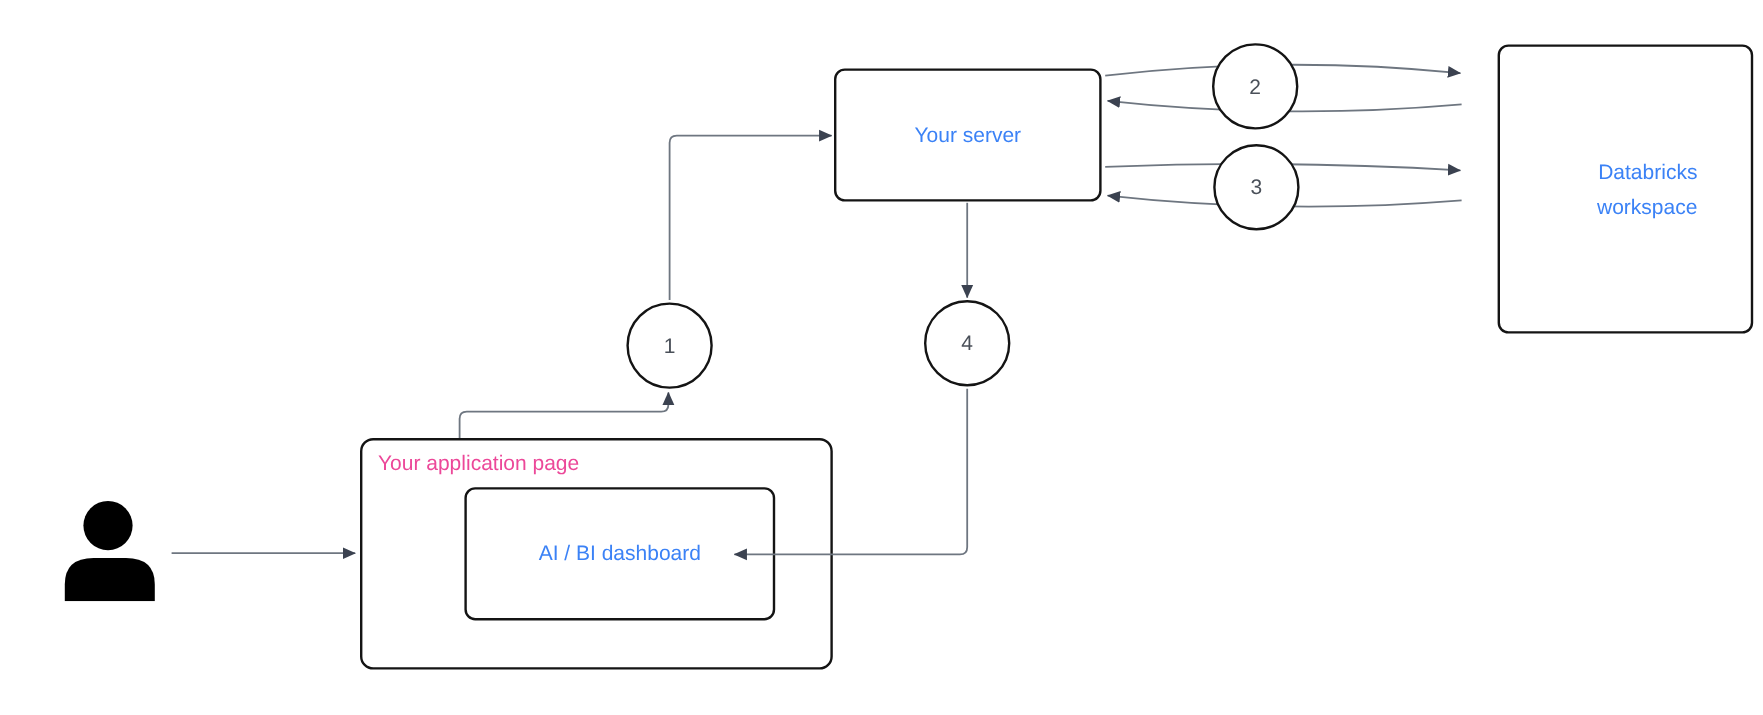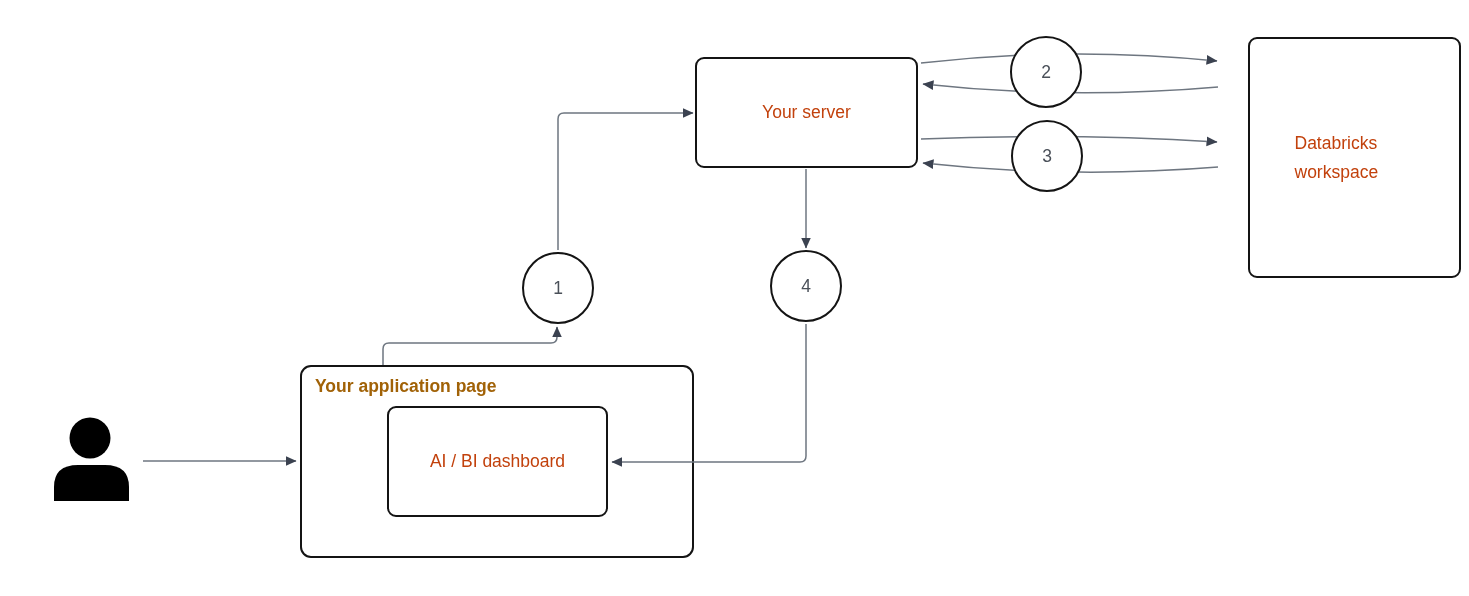--- a/index.html
+++ b/index.html
@@ -19,40 +19,39 @@
     pointer-events: none;
   }
   .box {
     position: absolute;
     background: #ffffff;
     border: 2px solid #141414;
     box-sizing: border-box;
     z-index: 2;
   }
   .box-app    { left: 300px; top: 365px; width: 394px; height: 193px; border-radius: 11px; }
-  .box-dash   { left: 387px; top: 406px; width: 221px; height: 111px; border-radius: 9px; }
+  .box-dash   { left: 387px; top: 406px; width: 259px; height: 111px; border-radius: 9px; }
   .box-server { left: 695px; top: 57px;  width: 223px; height: 111px; border-radius: 9px; }
   .box-ws     { left: 1219px; top: 37px; width: 213px; height: 241px; border-radius: 9px; margin-left: 29px; }
   .center-label {
     display: flex;
     align-items: center;
     justify-content: center;
     width: 100%; height: 100%;
     font-size: 17.5px;
-    color: #c2410c;
-    text-align: left;
+    color: #3b82f6;
+    text-align: right;
   }
   .ws-label { width: 120px; line-height: 29px; }
   .app-title {
     position: absolute;
     left: 13px; top: 9px;
     font-size: 17.5px;
-    color: #a16207;
+    color: #ec4899;
     white-space: nowrap;
-    font-weight: bold;
   }
   .step-circle {
     position: absolute;
     width: 72px; height: 72px;
     box-sizing: border-box;
     border: 2.5px solid #141414;
     border-radius: 50%;
     background: #ffffff;
     display: flex;
     align-items: center;

